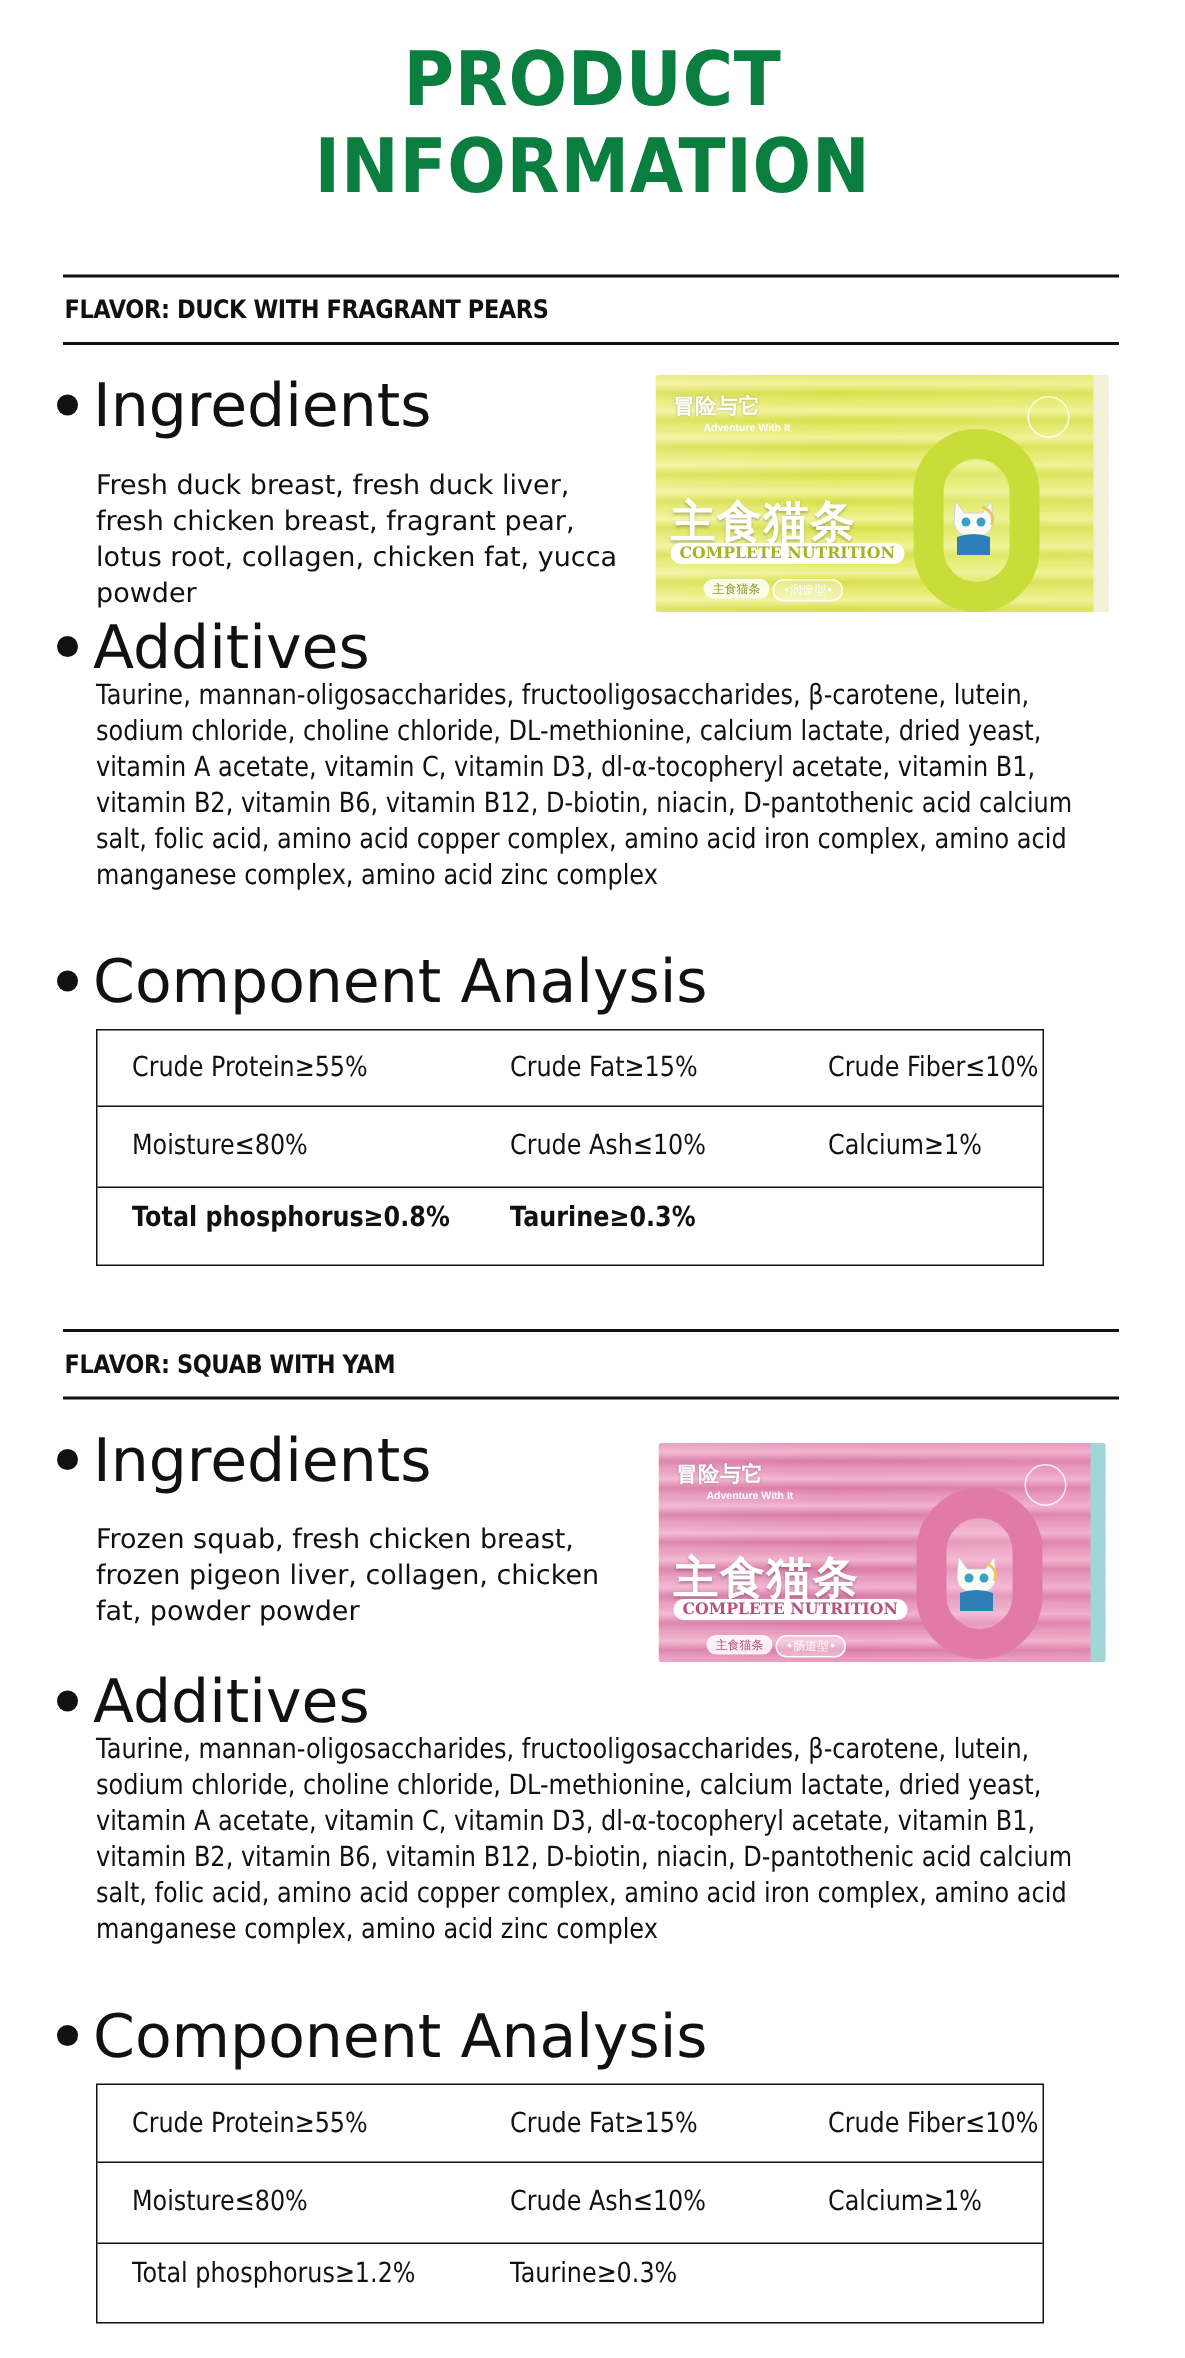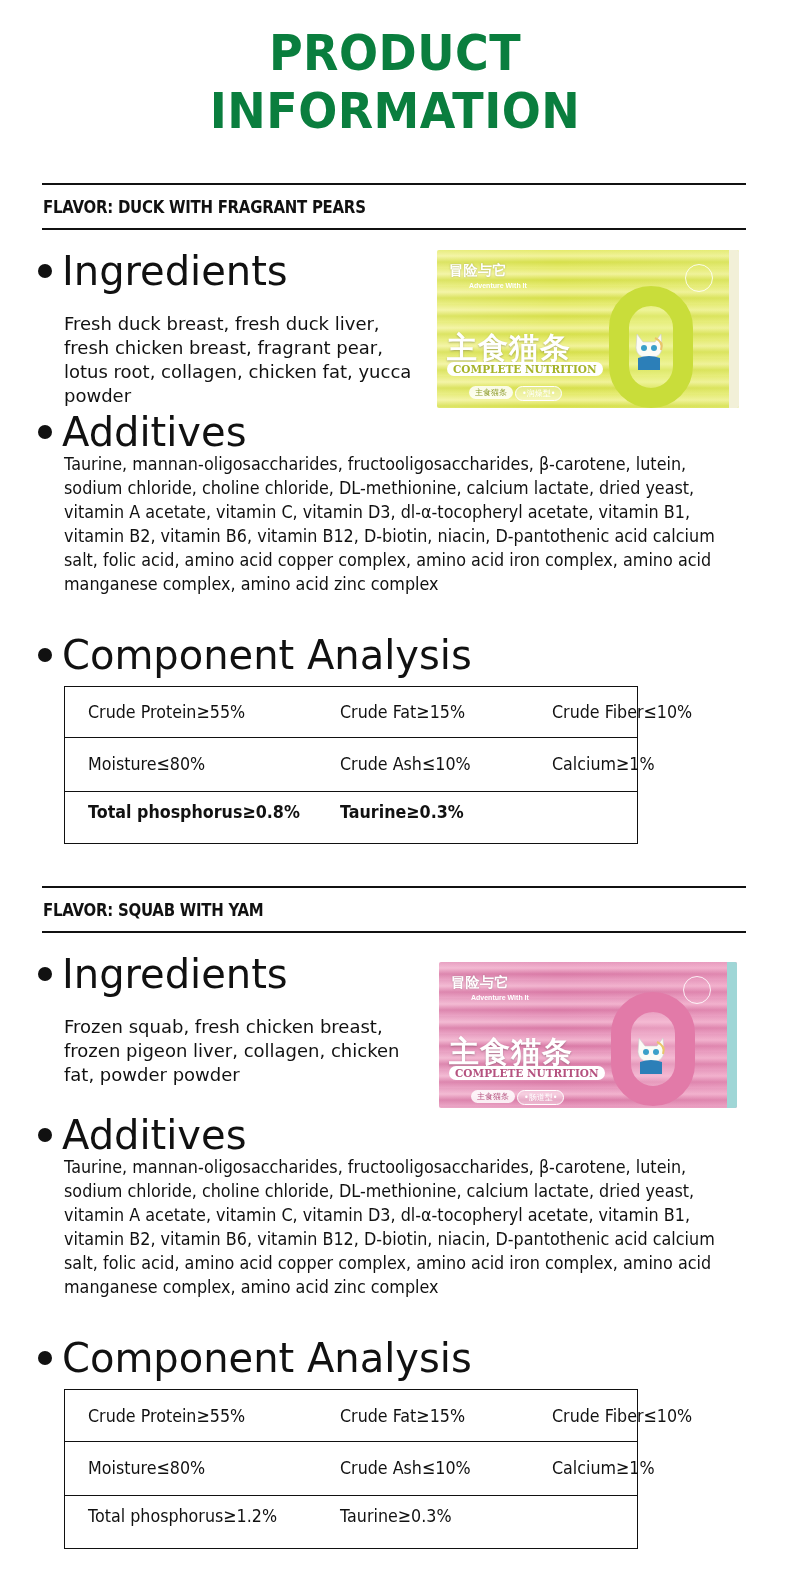--- a/index.html
+++ b/index.html
@@ -36,21 +36,21 @@
       position: absolute; left: 64px; font-family: "DejaVu Sans", sans-serif;
       font-size: 18px; line-height: 24px; color: #111;
     }
     .ingredients-text { width: 360px; transform: scaleX(1.0); margin-top: 20px; }
     .additives-text {
       width: 760px; font-size: 18.5px; line-height: 24px;
       transform: scaleX(0.865); transform-origin: left top;
     }
 
     .analysis-table {
-      position: absolute; left: 64px; width: 574px; border: 1.5px solid #111;
+      position: absolute; left: 64px; width: 632px; border: 1.5px solid #111;
     }
     .analysis-row { position: relative; border-bottom: 1.5px solid #111; }
     .analysis-row:last-child { border-bottom: none; }
     .cell {
       position: absolute; font-family: "DejaVu Sans", sans-serif; font-size: 18.5px;
       white-space: nowrap; transform: scaleX(0.86); transform-origin: left center;
     }
     .c1 { left: 23px; } .c2 { left: 275px; } .c3 { left: 487px; }
 
     

